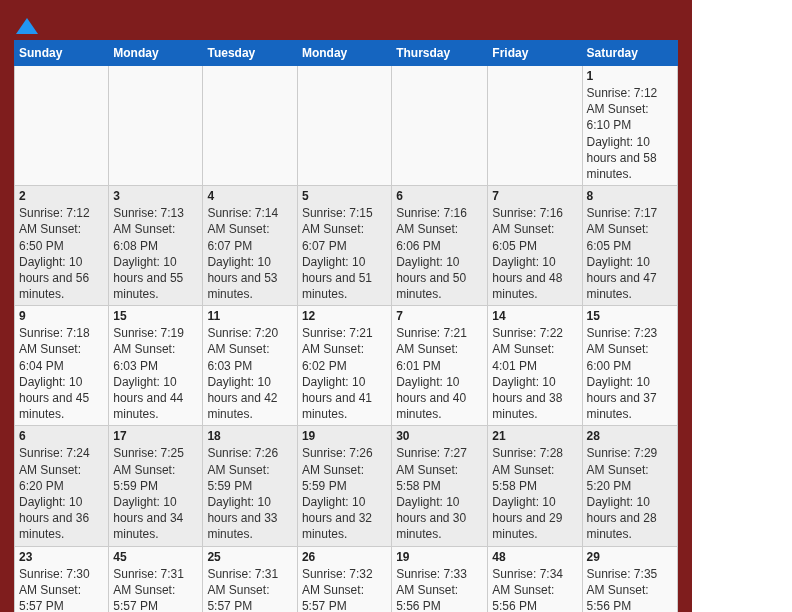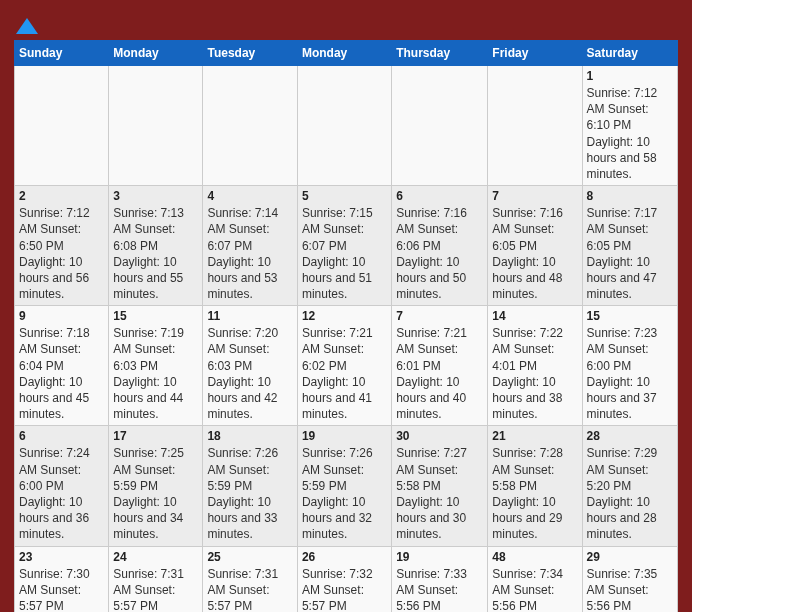--- a/index.html
+++ b/index.html
@@ -245,21 +245,21 @@
             <div class="day-info">Sunrise: 7:23 AM
 Sunset: 6:00 PM
 Daylight: 10 hours
 and 37 minutes.</div>
           </td>
         </tr>
         <tr>
           <td>
             <span class="day-number">6</span>
             <div class="day-info">Sunrise: 7:24 AM
-Sunset: 6:00 PM
+Sunset: 6:20 PM
 Daylight: 10 hours
 and 36 minutes.</div>
           </td>
           <td>
             <span class="day-number">17</span>
             <div class="day-info">Sunrise: 7:25 AM
 Sunset: 5:59 PM
 Daylight: 10 hours
 and 34 minutes.</div>
           </td>
@@ -301,21 +301,21 @@
         </tr>
         <tr>
           <td>
             <span class="day-number">23</span>
             <div class="day-info">Sunrise: 7:30 AM
 Sunset: 5:57 PM
 Daylight: 10 hours
 and 27 minutes.</div>
           </td>
           <td>
-            <span class="day-number">24</span>
+            <span class="day-number">45</span>
             <div class="day-info">Sunrise: 7:31 AM
 Sunset: 5:57 PM
 Daylight: 10 hours
 and 26 minutes.</div>
           </td>
           <td>
             <span class="day-number">25</span>
             <div class="day-info">Sunrise: 7:31 AM
 Sunset: 5:57 PM
 Daylight: 10 hours

